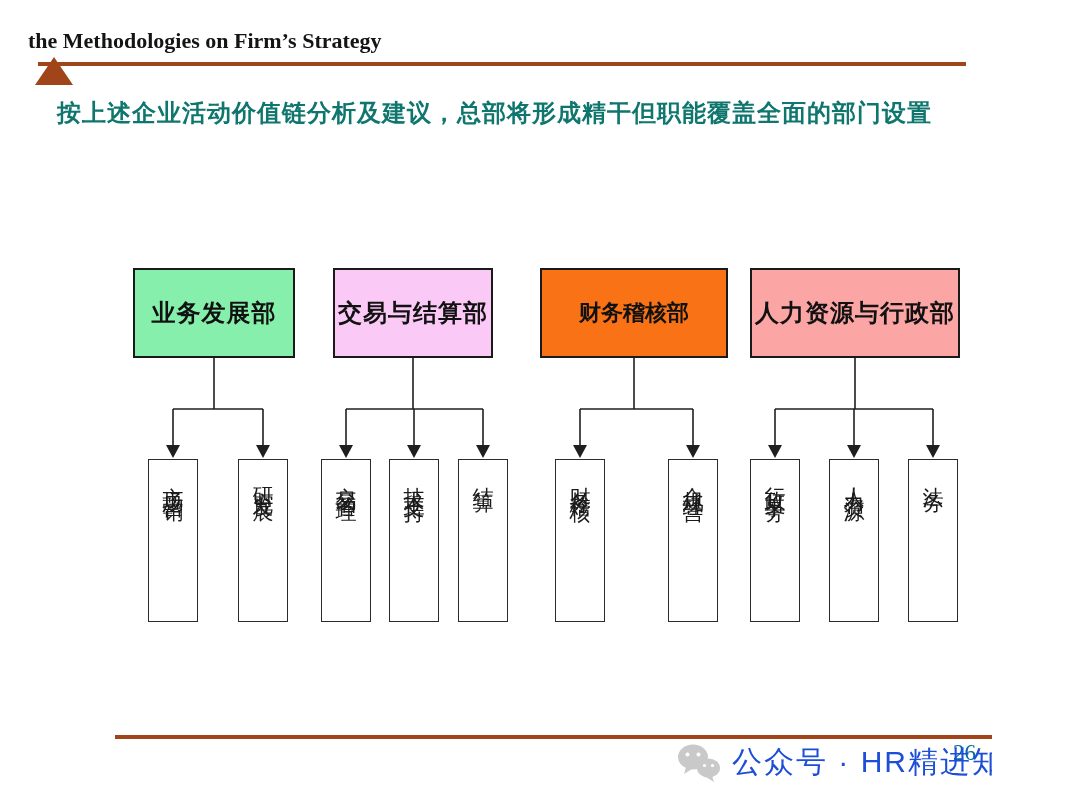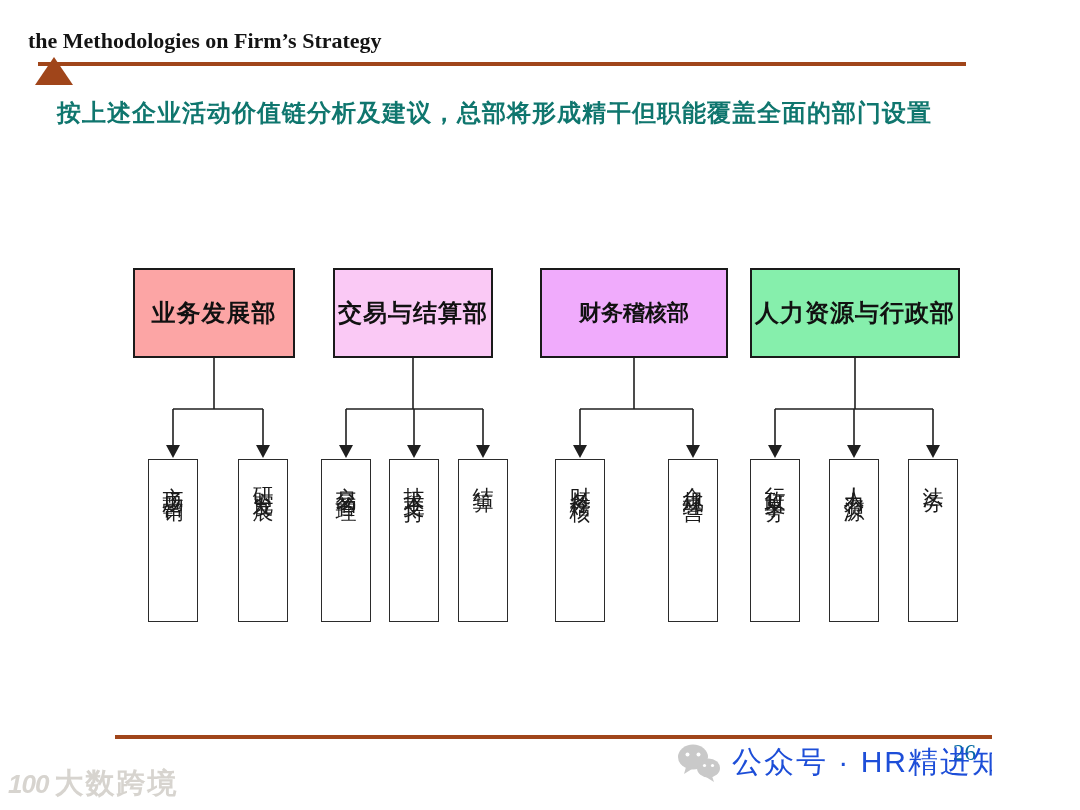--- a/index.html
+++ b/index.html
@@ -102,32 +102,32 @@
     <line x1="855" y1="358" x2="855" y2="409"></line>
     <line x1="775" y1="409" x2="933" y2="409"></line>
     <line x1="775" y1="409" x2="775" y2="446"></line>
     <line x1="854" y1="409" x2="854" y2="446"></line>
     <line x1="933" y1="409" x2="933" y2="446"></line>
     <polygon points="768,445 782,445 775,458"></polygon>
     <polygon points="847,445 861,445 854,458"></polygon>
     <polygon points="926,445 940,445 933,458"></polygon>
   </svg>
 
-  <div class="dept" style="left: 133px; width: 162px; background-color: #fca5a5;">
+  <div class="dept" style="left: 133px; width: 162px; background-color: #86efac;">
     <span class="one-line">业务发展部</span>
   </div>
   <div class="dept" style="left: 333px; width: 160px; background-color: rgb(250, 201, 245);">
     <span class="one-line">交易与结算部</span>
   </div>
-  <div class="dept" style="left: 540px; width: 188px; background-color: #f0abfc;">
+  <div class="dept" style="left: 540px; width: 188px; background-color: #f97316;">
     <span class="two-line">
       <span>财务稽核部</span>
     </span>
   </div>
-  <div class="dept" style="left: 750px; width: 210px; background-color: #86efac;">
+  <div class="dept" style="left: 750px; width: 210px; background-color: #fca5a5;">
     <span class="one-line">人力资源与行政部</span>
   </div>
 
   <div class="vbox" style="left:148px;">市场营销</div>
   <div class="vbox" style="left:238px;">研究发展</div>
 
   <div class="vbox" style="left:321px;">交易管理</div>
   <div class="vbox" style="left:389px;">技术支持</div>
   <div class="vbox" style="left:458px;">结算</div>
 
@@ -149,18 +149,14 @@
       <circle cx="11.5" cy="11.5" r="2" fill="#ffffff"></circle>
       <circle cx="22.5" cy="11.5" r="2" fill="#ffffff"></circle>
       <ellipse cx="32.5" cy="25" rx="11.5" ry="9.5" fill="#c9c9c9"></ellipse>
       <path d="M36 33 L38 39 L30 34 Z" fill="#c9c9c9"></path>
       <circle cx="28.5" cy="22.5" r="1.6" fill="#ffffff"></circle>
       <circle cx="36.5" cy="22.5" r="1.6" fill="#ffffff"></circle>
     </svg>
     <span>公众号 · HR精进知识库</span>
   </div>
 
-  <div class="wm-left">
-    <span class="logo">100</span>
-    <span class="name">大数跨境</span>
-  </div>
 
 </div>
 
 </body></html>

